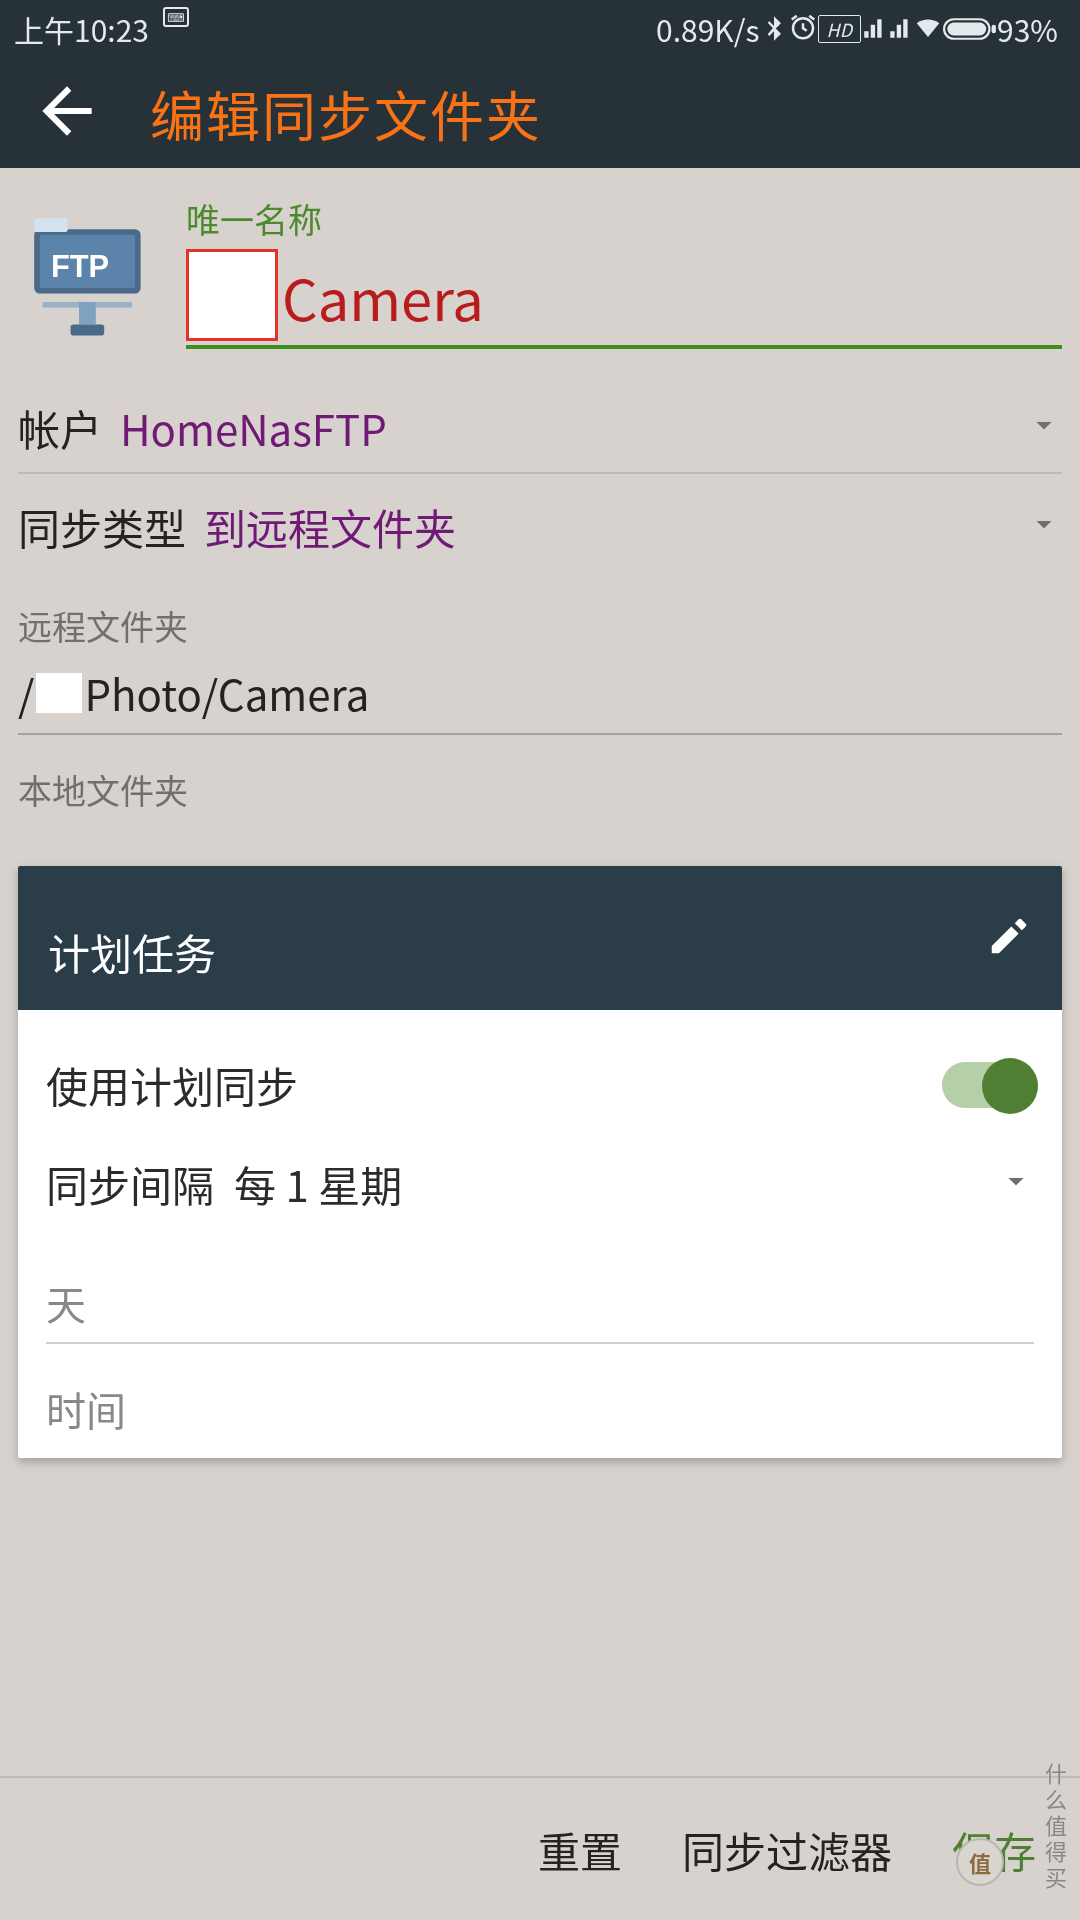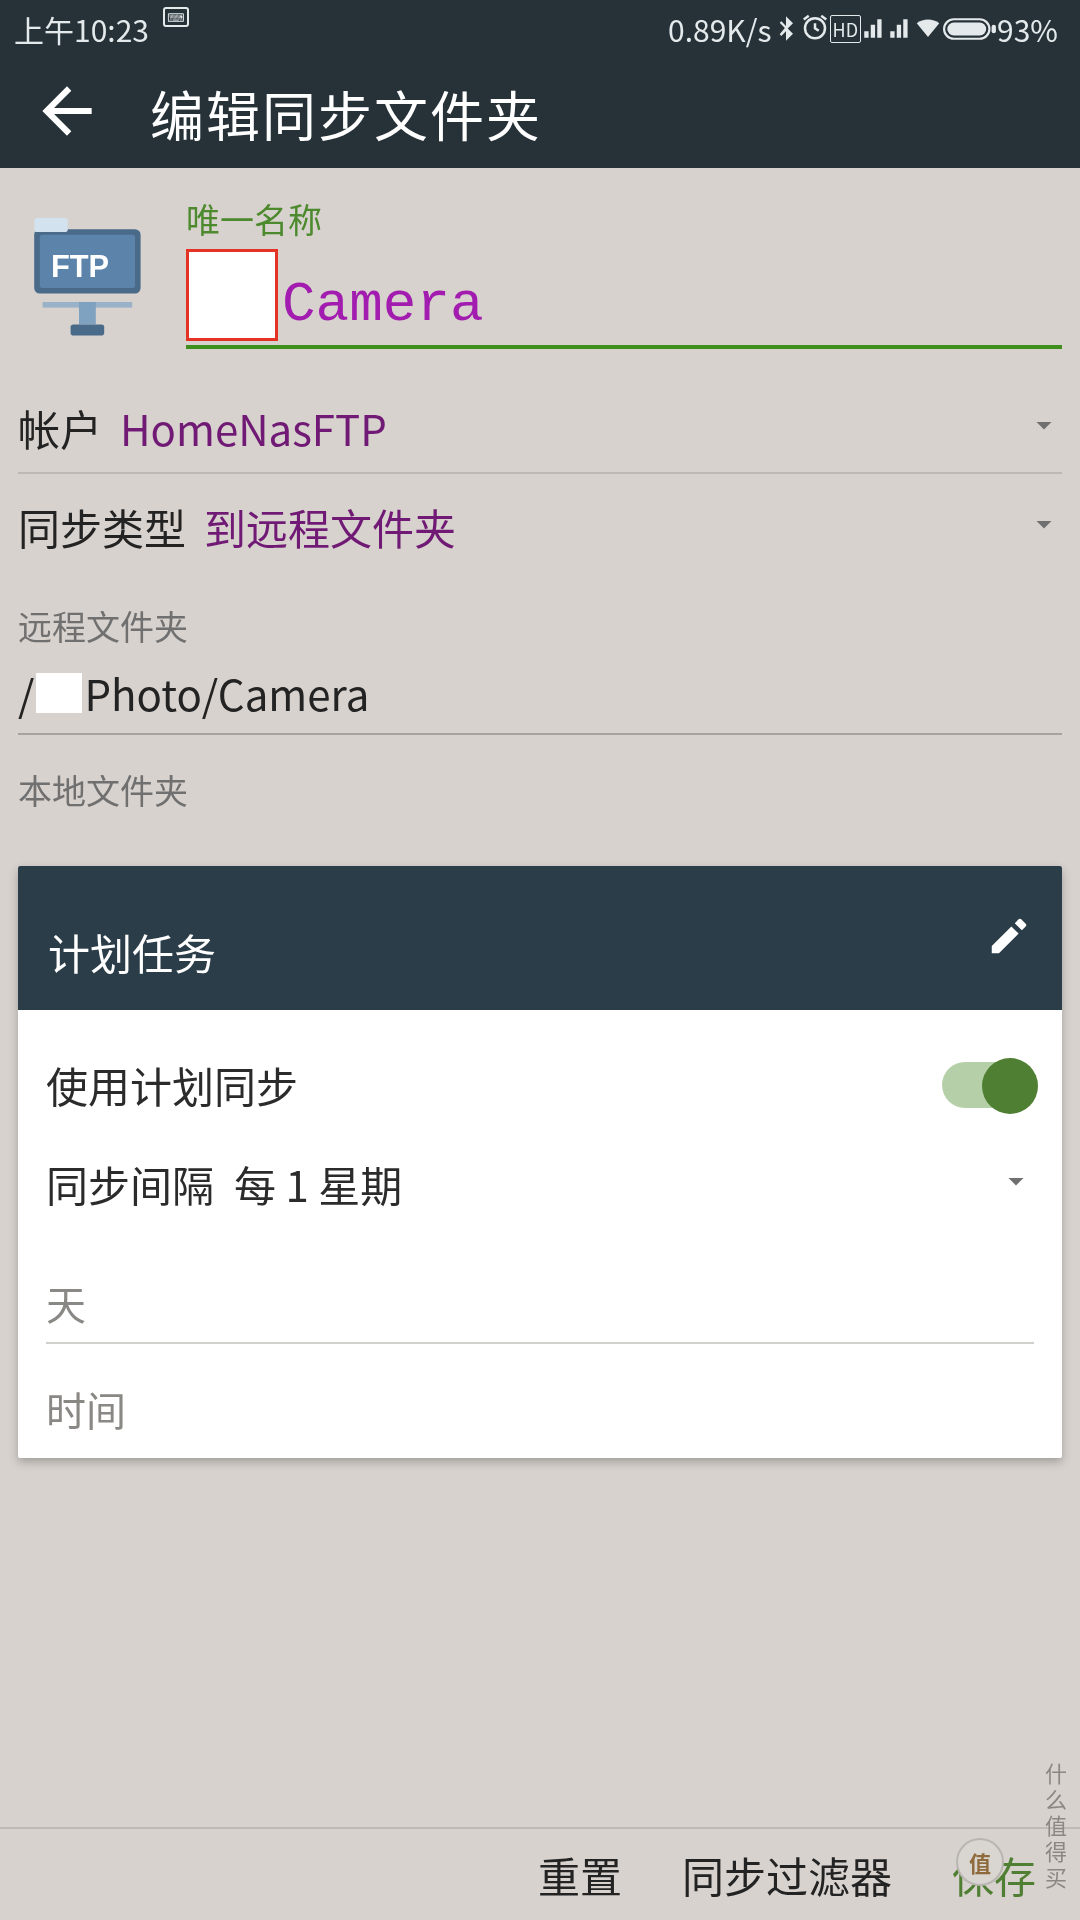--- a/index.html
+++ b/index.html
@@ -35,37 +35,37 @@
     }
 
     .action-bar {
       height: 110px;
       display: flex;
       align-items: center;
       padding-left: 30px;
       gap: 46px;
     }
     .ab-back svg { width: 74px; height: 74px; }
-    .ab-title { font-size: 54px; color: #ffffff; letter-spacing: 2px; }
+    .ab-title { font-size: 54px; color: #f97316; letter-spacing: 2px; }
 
     
     .content {
       padding: 18px 18px 0;
     }
 
     .name-row { display: flex; align-items: flex-end; gap: 18px; margin-top: 8px; }
     .ftp-icon-wrap { width: 150px; flex: none; }
     .name-field { flex: 1; }
     .name-label { color: #4d8a2e; font-size: 34px; margin-bottom: 6px; }
     .name-input-row { display: flex; align-items: flex-end; gap: 0; }
     .red-box {
       width: 92px; height: 92px; background: #fff;
       border: 3px solid #e43224; flex: none; margin-right: 4px;
     }
-    .name-value { font-size: 56px; color: #a21caf; padding-bottom: 4px; font-family: Liberation Mono, monospace; }
+    .name-value { font-size: 56px; color: #b91c1c; padding-bottom: 4px; }
     .name-underline { border-bottom: 4px solid #3f8f1f; margin-top: 4px; }
 
     .field {
       display: flex; align-items: center;
       padding: 22px 0 14px;
       border-bottom: 2px solid #bdb9b5;
     }
     .field.no-border { border-bottom: none; }
     .field .label { font-size: 42px; color: #232323; margin-right: 18px; }
     .field .value { font-size: 42px; color: #701a75; flex: 1; }
@@ -112,21 +112,21 @@
 
     .ghost-field {
       padding: 36px 0 10px;
       border-bottom: 2px solid #d2d0cd;
       color: #8a8885; font-size: 40px;
     }
 
     
     .bottom-bar {
       position: absolute; left: 0; right: 0; bottom: 0;
-      height: 93px;
+      height: 144px;
       border-top: 2px solid #bdbab7;
       background: #d7d2ce;
       display: flex; align-items: center; justify-content: flex-end;
       padding: 0 44px;
       gap: 60px;
     }
     .bb-btn { font-size: 42px; color: #232323; }
     .bb-btn.primary { color: #4f7f32; }
 
     
@@ -161,21 +161,21 @@
             <path fill="#e4e9eb" d="M12 2l6 6-4.5 4.5L18 17l-6 6V14.8l-4 4-1.4-1.4L11 12 6.6 7.6 8 6.2l4 4V2z"></path>
           </svg>
       </span>
       <span>
         <svg viewBox="0 0 24 24" width="30" height="30">
             <circle cx="12" cy="13" r="8" fill="none" stroke="#e4e9eb" stroke-width="2"></circle>
             <path d="M12 9v4l3 2" stroke="#e4e9eb" stroke-width="2" fill="none"></path>
             <path d="M3 6l4-3M21 6l-4-3" stroke="#e4e9eb" stroke-width="2"></path>
           </svg>
       </span>
-      <span style="font-size:18px;border:1px solid #e4e9eb;padding:0 2px;border-radius:2px;">HD</span>
+      <span style="font-size:18px;border:1px solid #e4e9eb;padding:0 8px;border-radius:2px;font-style:italic;">HD</span>
       <span>
         <svg viewBox="0 0 24 24" width="26" height="26">
             <path fill="#e4e9eb" d="M3 20h4v-6H3zM9 20h4V8H9zM15 20h4V3h-4z"></path>
           </svg>
       </span>
       <span>
         <svg viewBox="0 0 24 24" width="26" height="26">
             <path fill="#e4e9eb" d="M3 20h4v-6H3zM9 20h4V8H9zM15 20h4V3h-4z"></path>
           </svg>
       </span>

